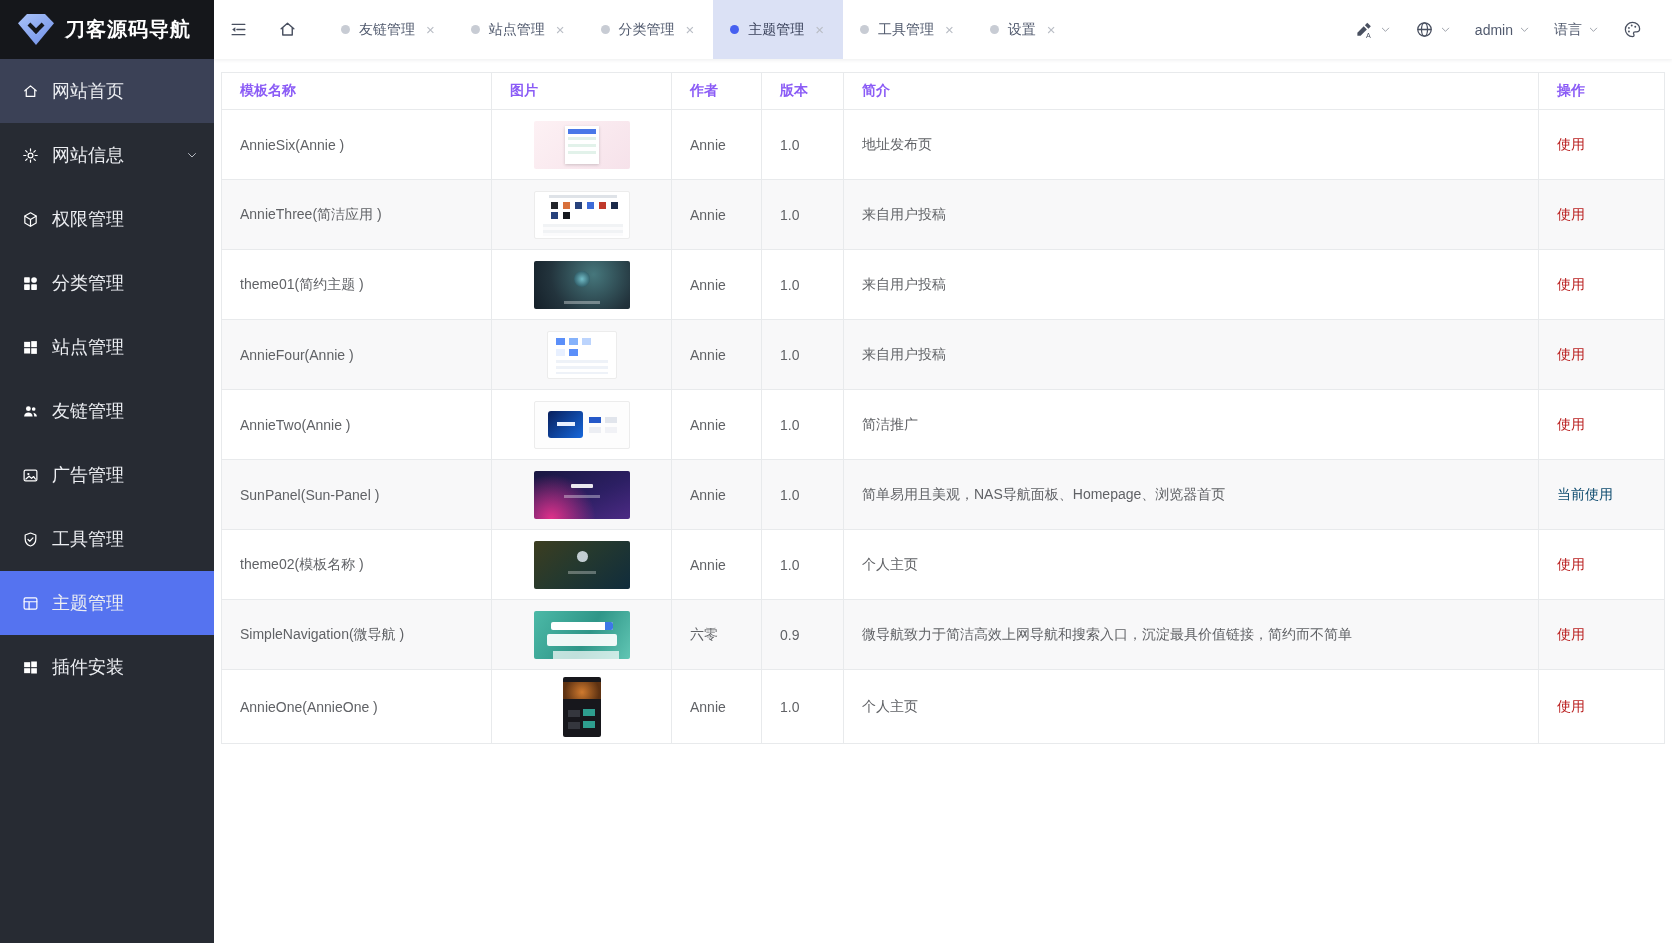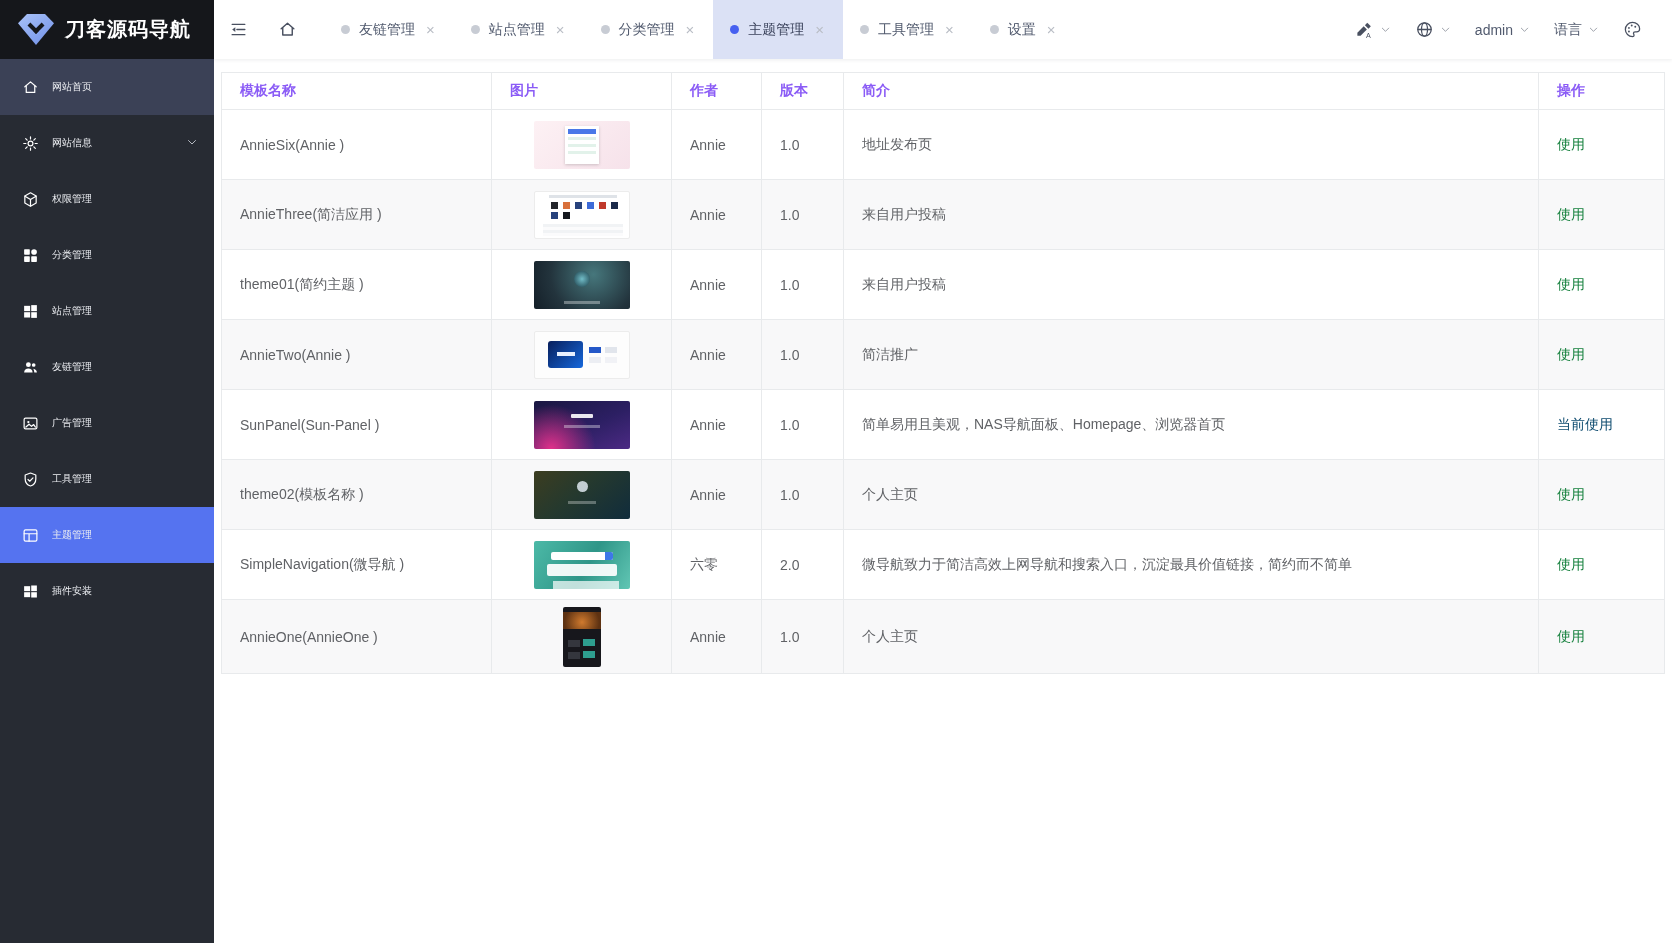--- a/index.html
+++ b/index.html
@@ -6,21 +6,21 @@
   html,body { width:1672px; height:943px; overflow:hidden; font-family:"Liberation Sans","DejaVu Sans",sans-serif; background:#fff; }
   .app { display:flex; width:100%; height:100%; }
 
   
   .sidebar { width:214px; min-width:214px; height:100%; background:#272b33; color:#e8eaef; }
   .logo { height:59px; background:#15171b; display:flex; align-items:center; padding-left:18px; gap:11px; }
   .logo-mark { position:relative; width:36px; height:31px; background:linear-gradient(145deg,#aac3f8,#6f8fe8); clip-path:polygon(25% 0,75% 0,100% 30%,50% 100%,0 30%); }
   .logo-chevron { position:absolute; left:50%; top:38%; width:12px; height:12px; border-right:4px solid #15171b; border-bottom:4px solid #15171b; transform:translate(-50%,-55%) rotate(45deg); }
   .logo-text { color:#fff; font-size:20px; font-weight:bold; letter-spacing:1px; }
   .menu { padding-top:0; }
-  .menu-item { height:56px; display:flex; align-items:center; padding:0 16px 0 22px; gap:13px; font-size:10px; color:#eceef2; cursor:pointer; }
+  .menu-item { height:64px; display:flex; align-items:center; padding:0 16px 0 22px; gap:13px; font-size:18px; color:#eceef2; cursor:pointer; }
   .menu-item .mi-icon { width:17px; height:17px; display:flex; align-items:center; justify-content:center; flex:none; }
   .menu-item svg { width:17px; height:17px; stroke:#fff; fill:none; stroke-width:1.7; stroke-linecap:round; stroke-linejoin:round; }
   .menu-item.highlight { background:#3b4156; }
   .menu-item.active { background:#5573f0; }
   .mi-spacer { flex:1; }
   .mi-chevron svg { width:12px; height:12px; stroke:#cfd3dc; }
 
   
   .main { flex:1; display:flex; flex-direction:column; height:100%; }
   .topbar { height:59px; min-height:59px; background:#fff; display:flex; align-items:stretch; box-shadow:0 1px 4px rgba(0,21,41,.08); position:relative; z-index:2; }
@@ -39,21 +39,21 @@
   .tb-tool svg.caret { width:11px; height:11px; stroke:#8a8f99; fill:none; stroke-width:1.8; stroke-linecap:round; stroke-linejoin:round; }
 
   
   .content { flex:1; background:#fff; padding:13px 7px 0 7px; overflow:hidden; }
   table { width:100%; border-collapse:collapse; table-layout:fixed; font-size:14px; color:#606266; }
   th,td { border:1px solid #e8eaec; text-align:left; vertical-align:middle; }
   th { height:37px; color:#8b5cf6; font-weight:600; padding-left:18px; background:#fff; }
   td { height:70px; padding-left:18px; }
   td.img-cell { padding:4px 0; text-align:center; }
   tbody tr:nth-child(even) td { background:#f8f8f9; }
-  .action { color:#15803d; cursor:pointer; text-decoration:none; }
+  .action { color:#b91c1c; cursor:pointer; text-decoration:none; }
   .action.disabled { color:#0c4a6e; cursor:default; }
 
   
   .thumb { position:relative; display:inline-block; overflow:hidden; border-radius:2px; vertical-align:middle; }
   .thumb i { position:absolute; display:block; }
   .t1 { width:96px; height:48px; background:linear-gradient(135deg,#fdf1f4,#f6e2ea); }
   .t1::before { content:""; position:absolute; left:31px; top:5px; width:34px; height:38px; background:#fff; box-shadow:0 1px 3px rgba(0,0,0,.18); }
   .t1::after { content:""; position:absolute; left:34px; top:8px; width:28px; height:5px; background:#4a78e8; }
   .t1 i { left:34px; top:16px; width:28px; height:20px; background:repeating-linear-gradient(180deg,#e2f2ea 0 3px,#fff 3px 7px); }
   .t2 { width:96px; height:48px; background:#fff; border:1px solid #ececec; }
@@ -333,20 +333,28 @@
           </tr>
           <tr>
             <td>theme01(简约主题 )</td>
             <td class="img-cell"><span class="thumb t3"><i></i></span></td>
             <td>Annie</td>
             <td>1.0</td>
             <td>来自用户投稿</td>
             <td><a class="action">使用</a></td>
           </tr>
           <tr>
+            <td>AnnieFour(Annie )</td>
+            <td class="img-cell"><span class="thumb t4"><i></i></span></td>
+            <td>Annie</td>
+            <td>1.0</td>
+            <td>来自用户投稿</td>
+            <td><a class="action">使用</a></td>
+          </tr>
+          <tr>
             <td>AnnieTwo(Annie )</td>
             <td class="img-cell"><span class="thumb t5"><i></i></span></td>
             <td>Annie</td>
             <td>1.0</td>
             <td>简洁推广</td>
             <td><a class="action">使用</a></td>
           </tr>
           <tr>
             <td>SunPanel(Sun-Panel )</td>
             <td class="img-cell"><span class="thumb t6"><i></i></span></td>
@@ -360,21 +368,21 @@
             <td class="img-cell"><span class="thumb t7"><i></i></span></td>
             <td>Annie</td>
             <td>1.0</td>
             <td>个人主页</td>
             <td><a class="action">使用</a></td>
           </tr>
           <tr>
             <td>SimpleNavigation(微导航 )</td>
             <td class="img-cell"><span class="thumb t8"><i></i></span></td>
             <td>六零</td>
-            <td>2.0</td>
+            <td>0.9</td>
             <td>微导航致力于简洁高效上网导航和搜索入口，沉淀最具价值链接，简约而不简单</td>
             <td><a class="action">使用</a></td>
           </tr>
           <tr>
             <td>AnnieOne(AnnieOne )</td>
             <td class="img-cell" style="height:74px"><span class="thumb t9"><i></i></span></td>
             <td>Annie</td>
             <td>1.0</td>
             <td>个人主页</td>
             <td><a class="action">使用</a></td>

